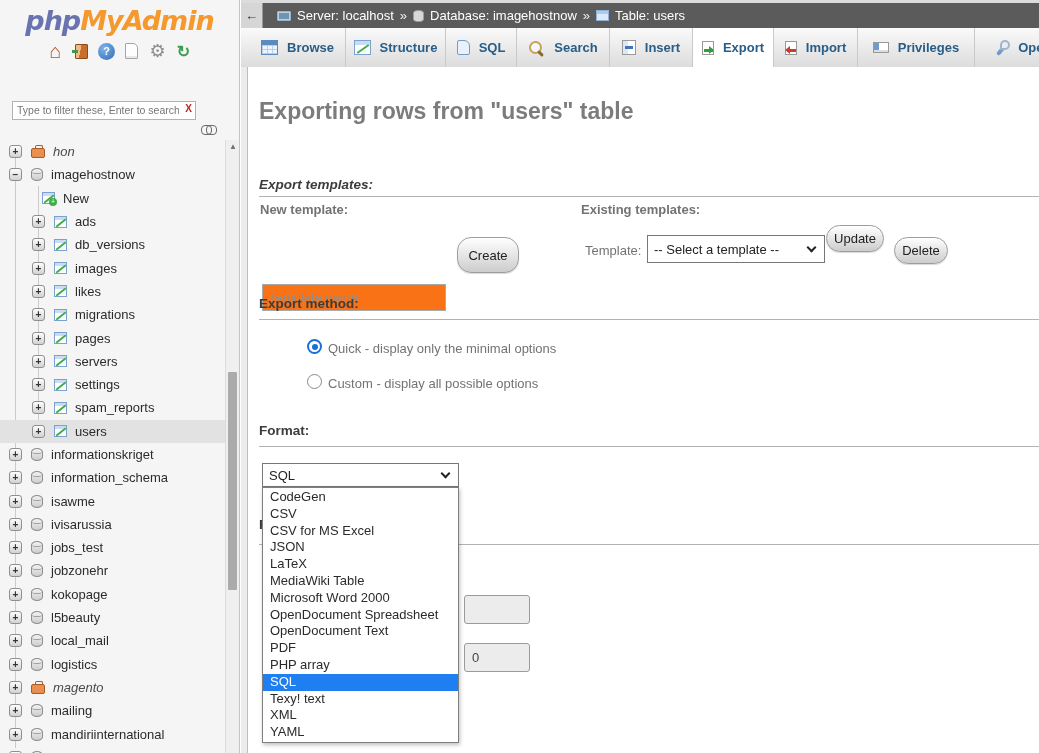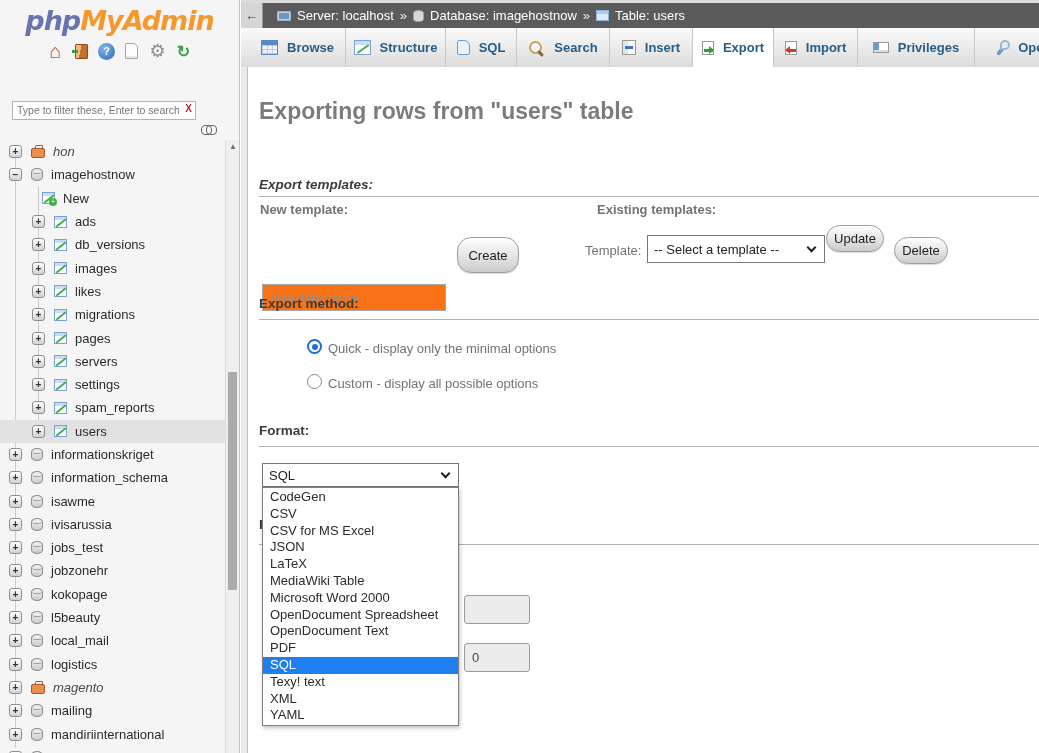--- a/index.html
+++ b/index.html
@@ -369,21 +369,21 @@
   </nav>
 
   <main class="content">
     <div class="gutter"></div>
 
     <h2 class="ptitle">Exporting rows from "users" table</h2>
 
     <div class="h" style="left:18px; top:110px;font-style:italic;">Export templates:</div>
     <div class="secline" style="top:129px;"></div>
     <div class="lbl blbl" style="left:19px; top:135px;">New template:</div>
-    <div class="lbl blbl" style="left:356px; top:135px;">Existing templates:</div>
+    <div class="lbl blbl" style="left:340px; top:135px;">Existing templates:</div>
     <input class="txtin" style="left: 21px; top: 169px; width: 184px; height: 27px;" placeholder="Template name">
     <button class="btn" style="left:216px; top:170px; width:62px; height:36px;">Create</button>
     <div class="lbl" style="left:344px; top:176px;">Template:</div>
     <div class="selbox" style="left:406px; top:168px; width:178px; height:28px;">
         <span>-- Select a template --</span>
         <span class="chev"></span>
       </div>
     <button class="btn" style="left:585px; top:158px; width:58px; height:27px;">Update</button>
     <button class="btn" style="left:653px; top:170px; width:54px; height:27px;">Delete</button>
 
@@ -410,20 +410,21 @@
       <div class="opt">CodeGen</div>
       <div class="opt">CSV</div>
       <div class="opt">CSV for MS Excel</div>
       <div class="opt">JSON</div>
       <div class="opt">LaTeX</div>
       <div class="opt">MediaWiki Table</div>
       <div class="opt">Microsoft Word 2000</div>
       <div class="opt">OpenDocument Spreadsheet</div>
       <div class="opt">OpenDocument Text</div>
       <div class="opt">PDF</div>
+      <div class="opt">PHP array</div>
       <div class="opt opt-sel">SQL</div>
       <div class="opt">Texy! text</div>
       <div class="opt">XML</div>
       <div class="opt">YAML</div>
     </div>
   </main>
 
 </div>
 
 </body></html>

